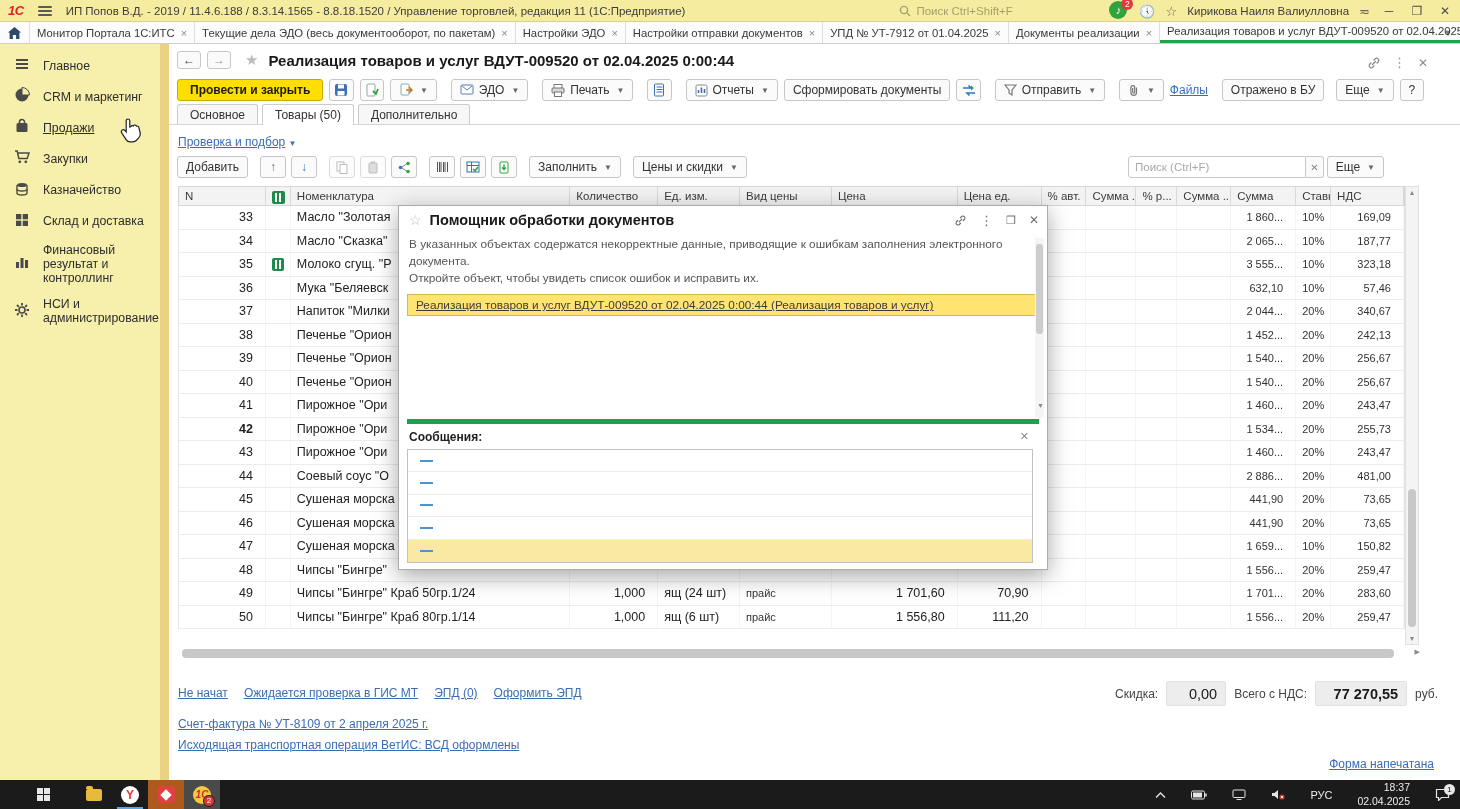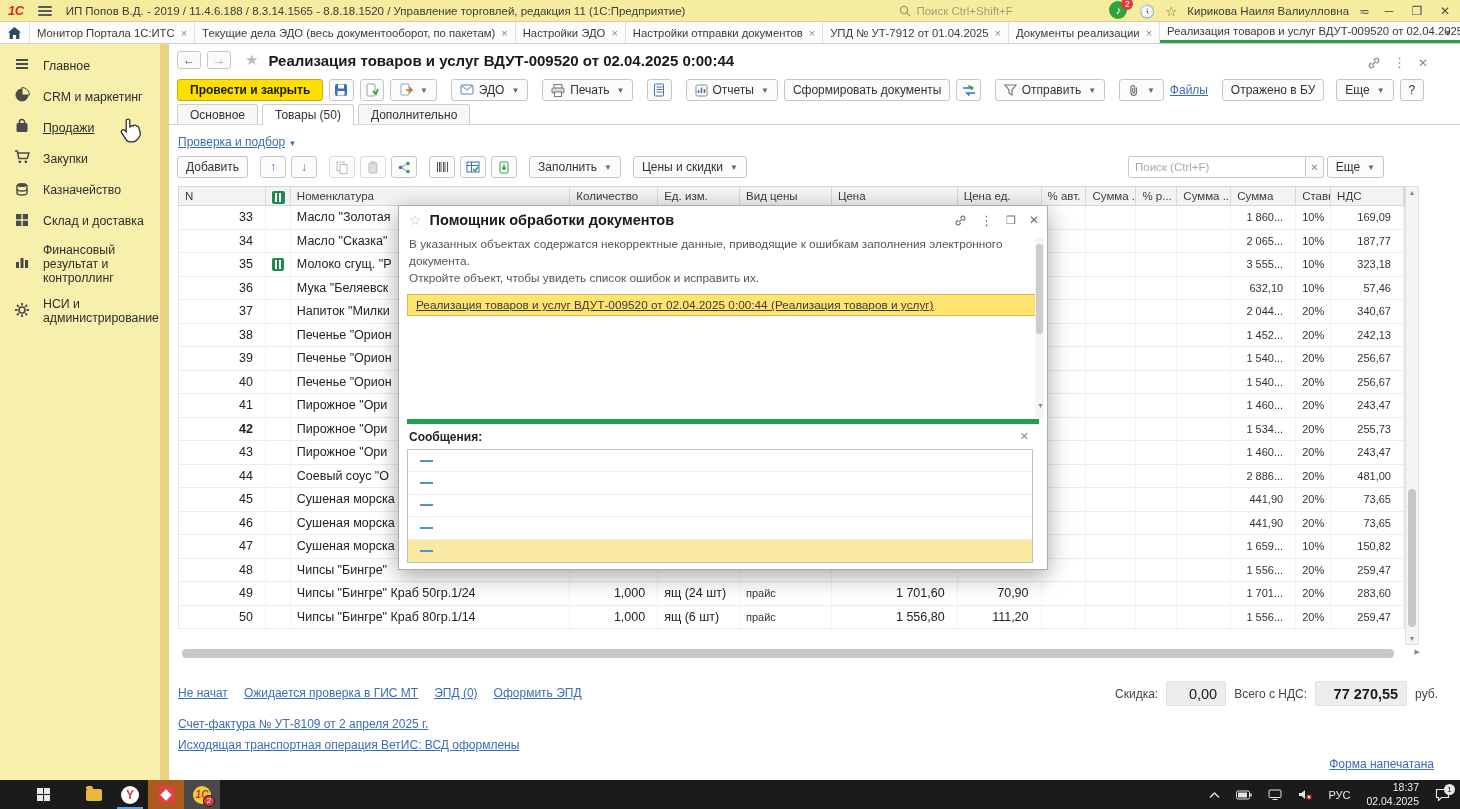--- a/index.html
+++ b/index.html
@@ -138,21 +138,21 @@
   .tk-underline { position:absolute; bottom:0; left:5px; right:5px; height:2px; background:#5EA4E0; }
   .win-logo { width:14px; height:14px; display:grid; grid-template-columns:6px 6px; grid-template-rows:6px 6px; gap:1px; }
   .win-logo span { background:#E8E8E8; }
   .folder-ico { width:16px; height:12px; background:#E8B93C; border-radius:2px; position:relative; }
   .folder-ico:before { content:""; position:absolute; top:-3px; left:0; width:7px; height:3px; background:#E8B93C; border-radius:2px 2px 0 0; }
   .ya-ico { width:18px; height:18px; border-radius:50%; background:#fff; color:#E03A3A; font-weight:bold; font-size:12px; display:flex; align-items:center; justify-content:center; }
   .red-ico { width:17px; height:17px; border-radius:3px; background:#E04040; position:relative; }
   .red-ico:before { content:""; position:absolute; left:4.5px; top:4.5px; width:8px; height:8px; background:#fff; transform:rotate(45deg); }
   .c1-ico { width:18px; height:18px; border-radius:50%; background:#F2CB3E; color:#D42B2B; font-weight:bold; font-style:italic; font-size:10px; display:flex; align-items:center; justify-content:center; position:relative; }
   .c1-badge { position:absolute; right:-4px; bottom:-3px; width:12px; height:12px; border-radius:50%; background:#D43A3A; color:#fff; font-size:8px; font-style:normal; font-weight:normal; display:flex; align-items:center; justify-content:center; border:1px solid #1B1B1B; }
-  .tray { margin-left:auto; display:flex; align-items:center; gap:16px; padding-right:10px; color:#E4E4E4; }
+  .tray { margin-left:auto; display:flex; align-items:center; gap:25px; padding-right:10px; color:#E4E4E4; }
   .tray svg { display:block; }
   .tray-lang { font-size:11px; color:#EDEDED; }
   .tray-time { text-align:right; font-size:10.5px; line-height:1.25; color:#EDEDED; }
   .tray-note { position:relative; }
   .note-badge { position:absolute; right:-5px; top:-4px; width:11px; height:11px; border-radius:50%; background:#E8E8E8; color:#1b1b1b; font-size:8px; display:flex; align-items:center; justify-content:center; }
 
   .cursor { position:absolute; left:120px; top:118px; z-index:50; }
 </style>
 </head>
 <body>

